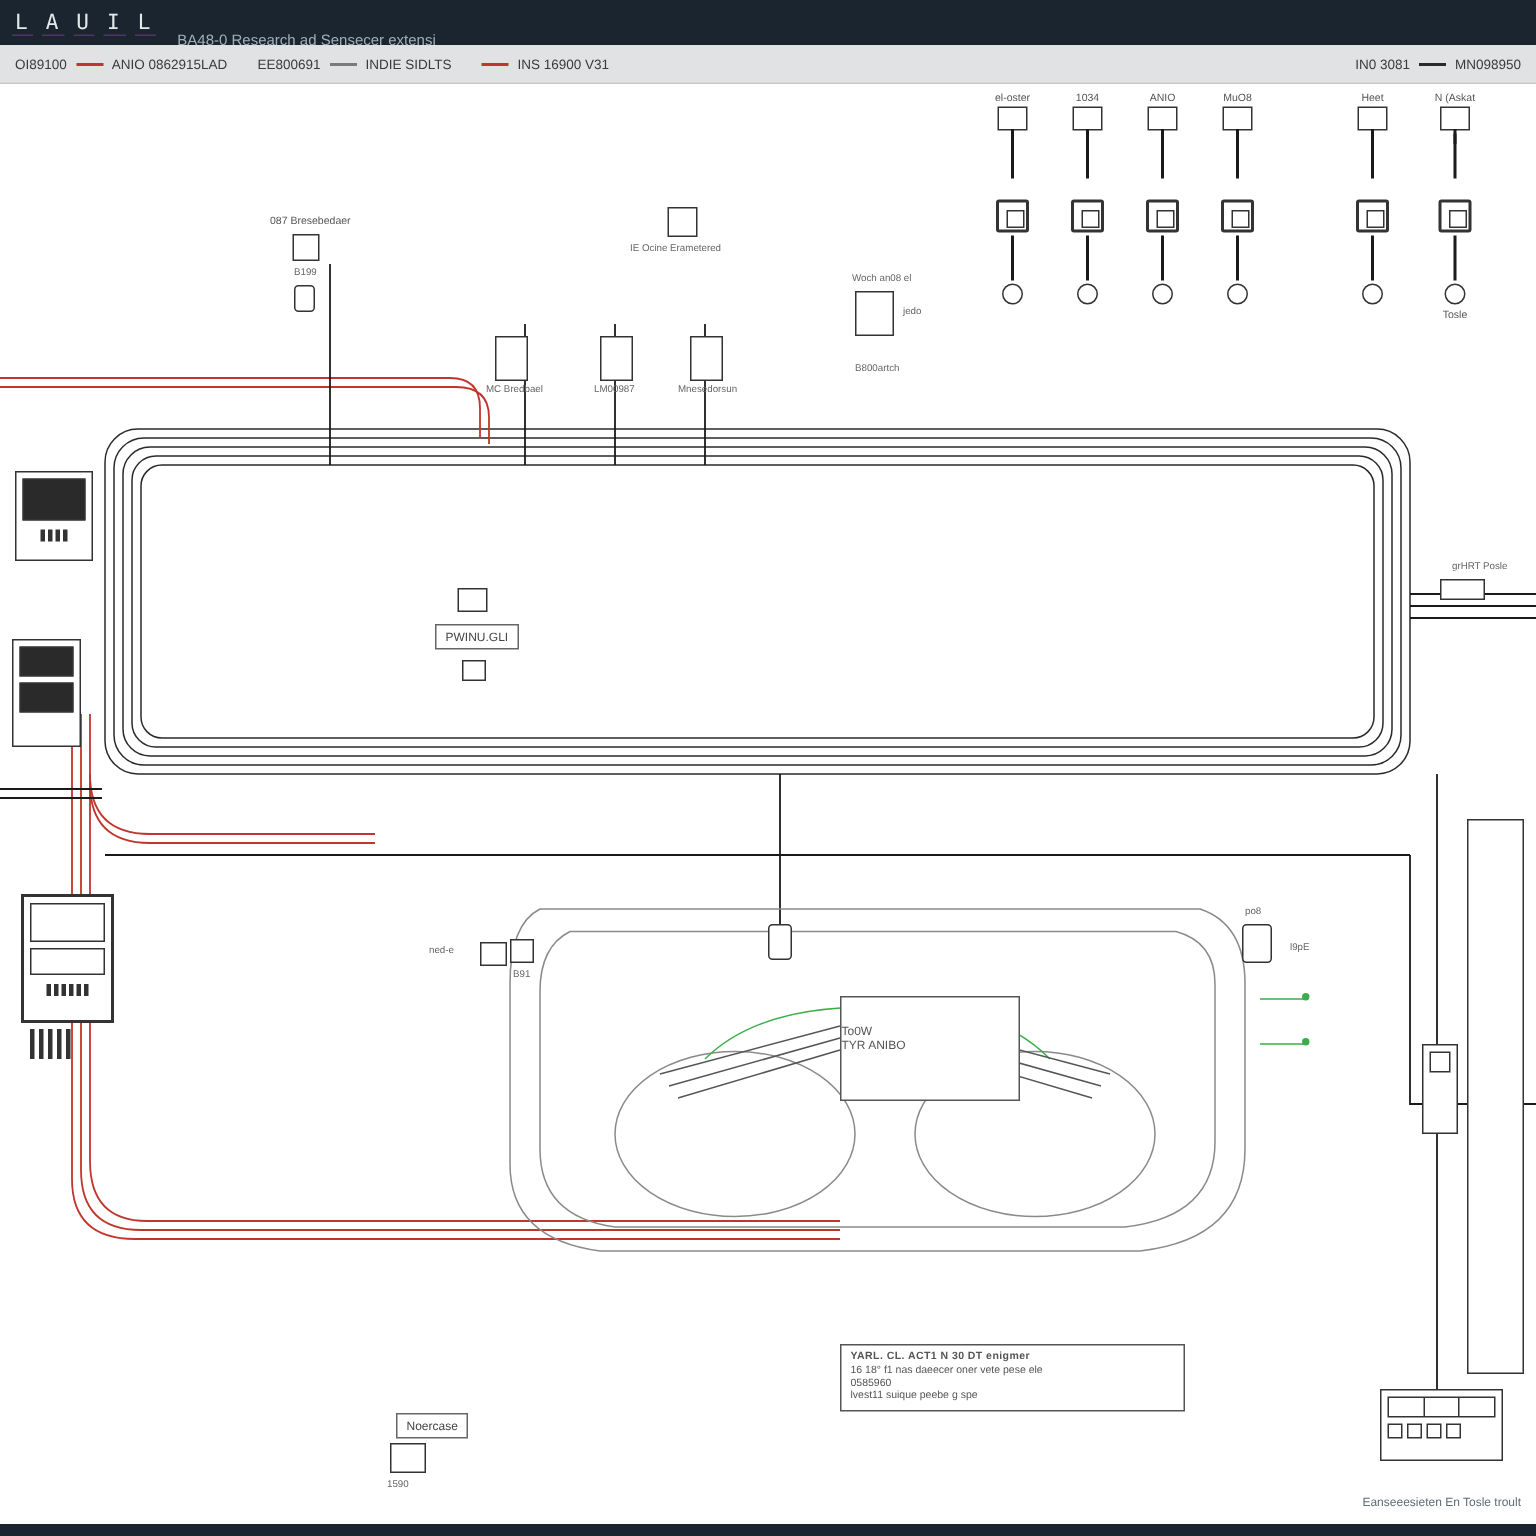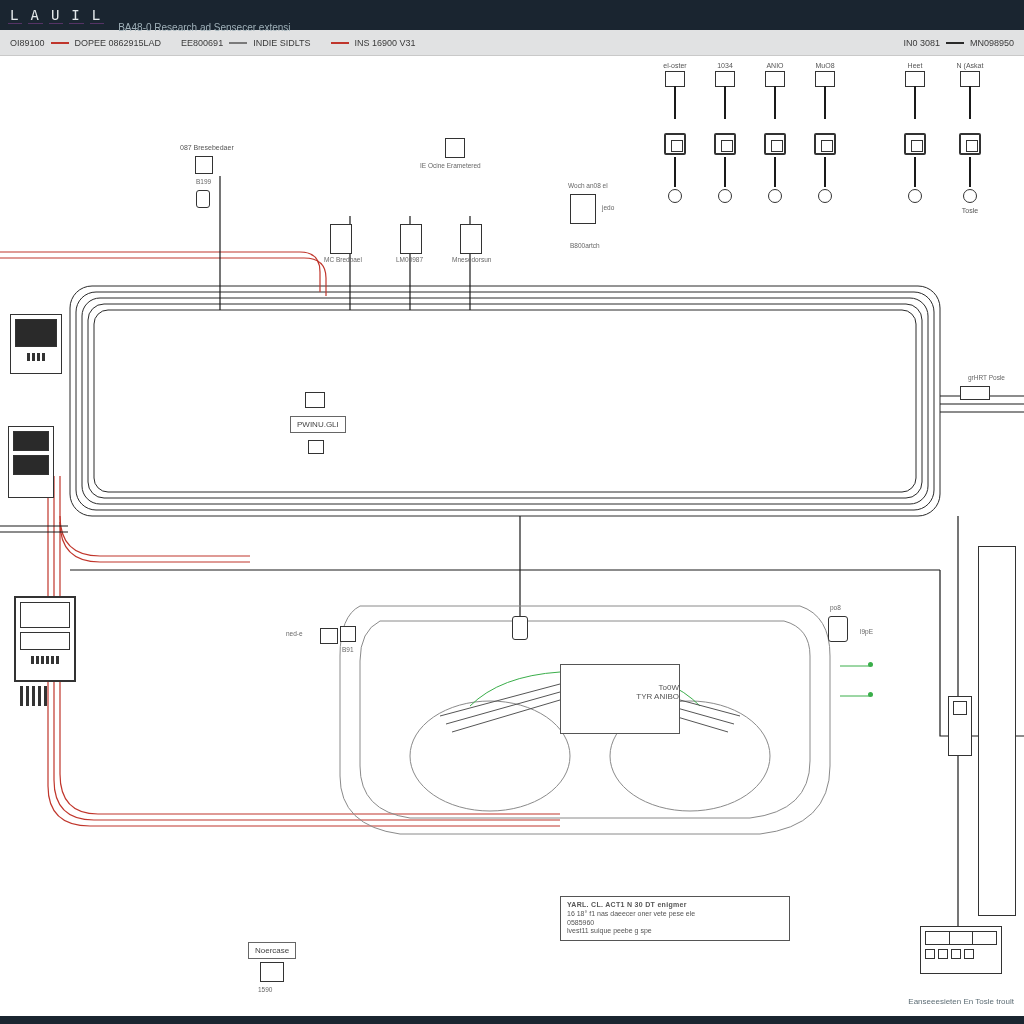--- a/index.html
+++ b/index.html
@@ -55,21 +55,21 @@
   .conn-col .stem { width:2px; height:30px; background:#1a1a1a; margin:2px auto; }
   .conn-col .el { width:14px; height:14px; margin:2px auto; border:1px solid #333; border-radius:50%; background:#fff;}
 
   
   .side-module { position:absolute; border:1.5px solid #333; background:#fff; }
   .side-module .screen { margin:4px; border:1px solid #333; background:#2a2a2a; }
   .pin-row { display:flex; gap:2px; justify-content:center; padding:2px;}
   .pin-row span{ width:3px; height:8px; background:#333; display:inline-block;}
 
   
-  .ecu { position:absolute; border:1px solid #555; background:#fff; font-size:8px; color:#555; text-align:right; padding-top:18px;}
+  .ecu { position:absolute; border:1px solid #555; background:#fff; font-size:8px; color:#555; text-align:left; padding-top:18px;}
 
   
   .docblock{ position:absolute; border:1px solid #555; padding:4px 6px; font-size:7px; line-height:1.25; color:#555; background:#fff;}
 
   .mini { position:absolute; border:1px solid #333; background:#fff; }
 
   .tiny-label { position:absolute; font-size:6.5px; color:#666; white-space:nowrap;}
   .green-dot{ position:absolute; width:5px; height:5px; background:#3aae4a; border-radius:50%;}
 
 </style>
@@ -84,21 +84,21 @@
     <span>I</span>
     <span>L</span>
   </div>
   <div class="title-text">BA48-0 Research ad Sensecer extensi</div>
 </div>
 
 <div class="legendbar">
   <div class="legend-item">
     <span>OI89100</span>
     <span class="sw red"></span>
-    <span>DOPEE 0862915LAD</span>
+    <span>ANIO 0862915LAD</span>
   </div>
   <div class="legend-item">
     <span>EE800691</span>
     <span class="sw grey"></span>
     <span>INDIE SIDLTS</span>
   </div>
   <div class="legend-item">
     <span class="sw red"></span>
     <span>INS 16900 V31</span>
   </div>
@@ -327,20 +327,20 @@
      </div>
   </div>
 
   <div class="docblock" style="left:560px; top:840px; width:230px;">
     <div style="font-weight:600; letter-spacing:.3px;">YARL. CL. ACT1 N 30 DT enigmer</div>
     <div>16  18° f1   nas daeecer oner    vete pese ele</div>
     <div>0585960</div>
     <div>lvest11   suique peebe g spe</div>
   </div>
 
-  <div class="boxlbl" style="left:248px; top:886px;">Noercase</div>
+  <div class="boxlbl" style="left:264px; top:886px;">Noercase</div>
   <div class="tiny-label" style="left:258px; top:930px;">1590</div>
   <div class="mini" style="left:260px; top:906px; width:24px; height:20px;"></div>
 
   <div class="footer-caption">Eanseeesieten En Tosle troult</div>
 </div>
 
 <div class="footer"></div>
 
 </body></html>

